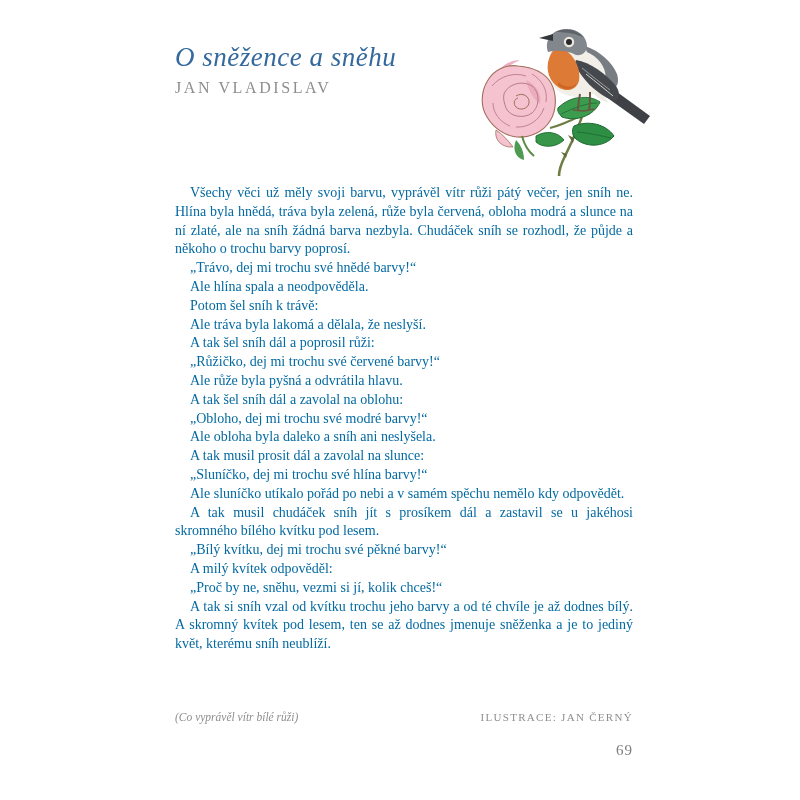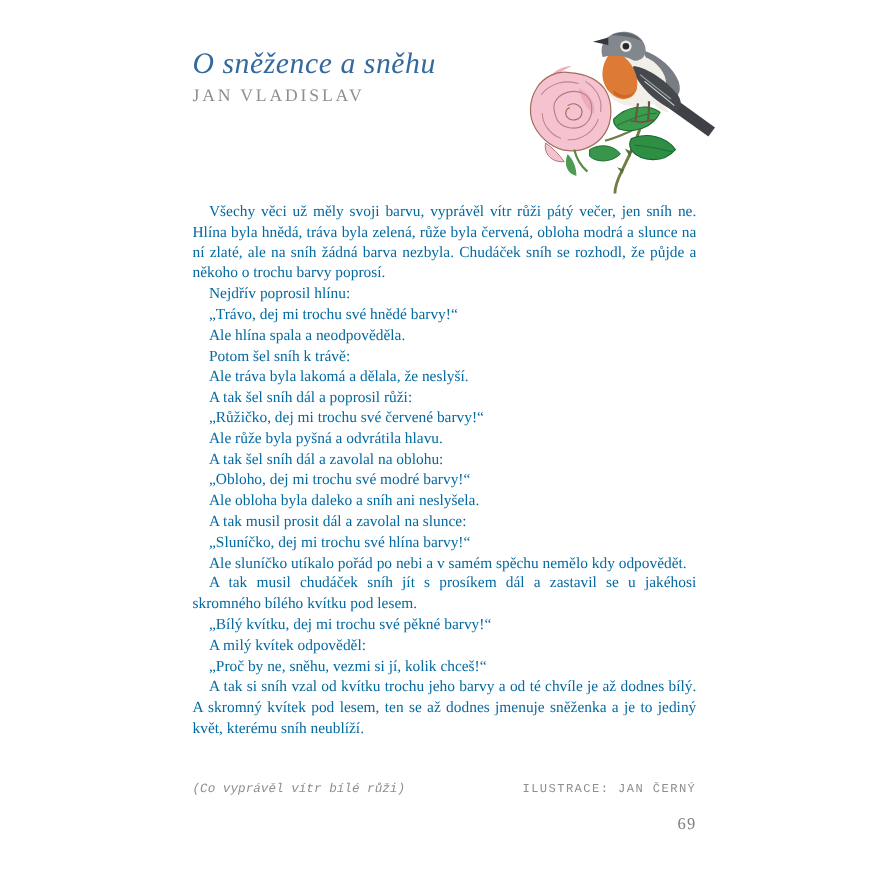--- a/index.html
+++ b/index.html
@@ -58,21 +58,20 @@
   }
   .footer-row {
     position: absolute;
     left: 175px;
     top: 711px;
     width: 458px;
     display: flex;
     justify-content: space-between;
     align-items: baseline;
     color: #8e8e8e;
-    font-family: Liberation Mono, monospace;
   }
   .source-note {
     font-style: italic;
     font-size: 11.5px;
   }
   .credit {
     font-size: 11px;
     letter-spacing: 1.3px;
   }
   .page-number {
@@ -146,21 +145,20 @@
         <circle cx="103" cy="18" r="3" fill="#26282b"></circle>
         <path d="M114,70 C113,76 112,82 112,86" fill="none" stroke="#6a5742" stroke-width="2"></path>
         <path d="M124,68 C124,75 124,81 123,86" fill="none" stroke="#6a5742" stroke-width="2"></path>
         <path d="M107,86 L118,87 M118,87 L128,85" fill="none" stroke="#6a5742" stroke-width="1.5"></path>
       </g>
     </svg>
   </div>
 
   <main class="story">
     <p>Všechy věci už měly svoji barvu, vyprávěl vítr růži pátý večer, jen sníh ne. Hlína byla hnědá, tráva byla zelená, růže byla červená, obloha modrá a slunce na ní zlaté, ale na sníh žádná barva nezbyla. Chudáček sníh se rozhodl, že půjde a někoho o trochu barvy poprosí.</p>
-    <p>Nejdřív poprosil hlínu:</p>
     <p>„Trávo, dej mi trochu své hnědé barvy!“</p>
     <p>Ale hlína spala a neodpověděla.</p>
     <p>Potom šel sníh k trávě:</p>
     <p>Ale tráva byla lakomá a dělala, že neslyší.</p>
     <p>A tak šel sníh dál a poprosil růži:</p>
     <p>„Růžičko, dej mi trochu své červené barvy!“</p>
     <p>Ale růže byla pyšná a odvrátila hlavu.</p>
     <p>A tak šel sníh dál a zavolal na oblohu:</p>
     <p>„Obloho, dej mi trochu své modré barvy!“</p>
     <p>Ale obloha byla daleko a sníh ani neslyšela.</p>

